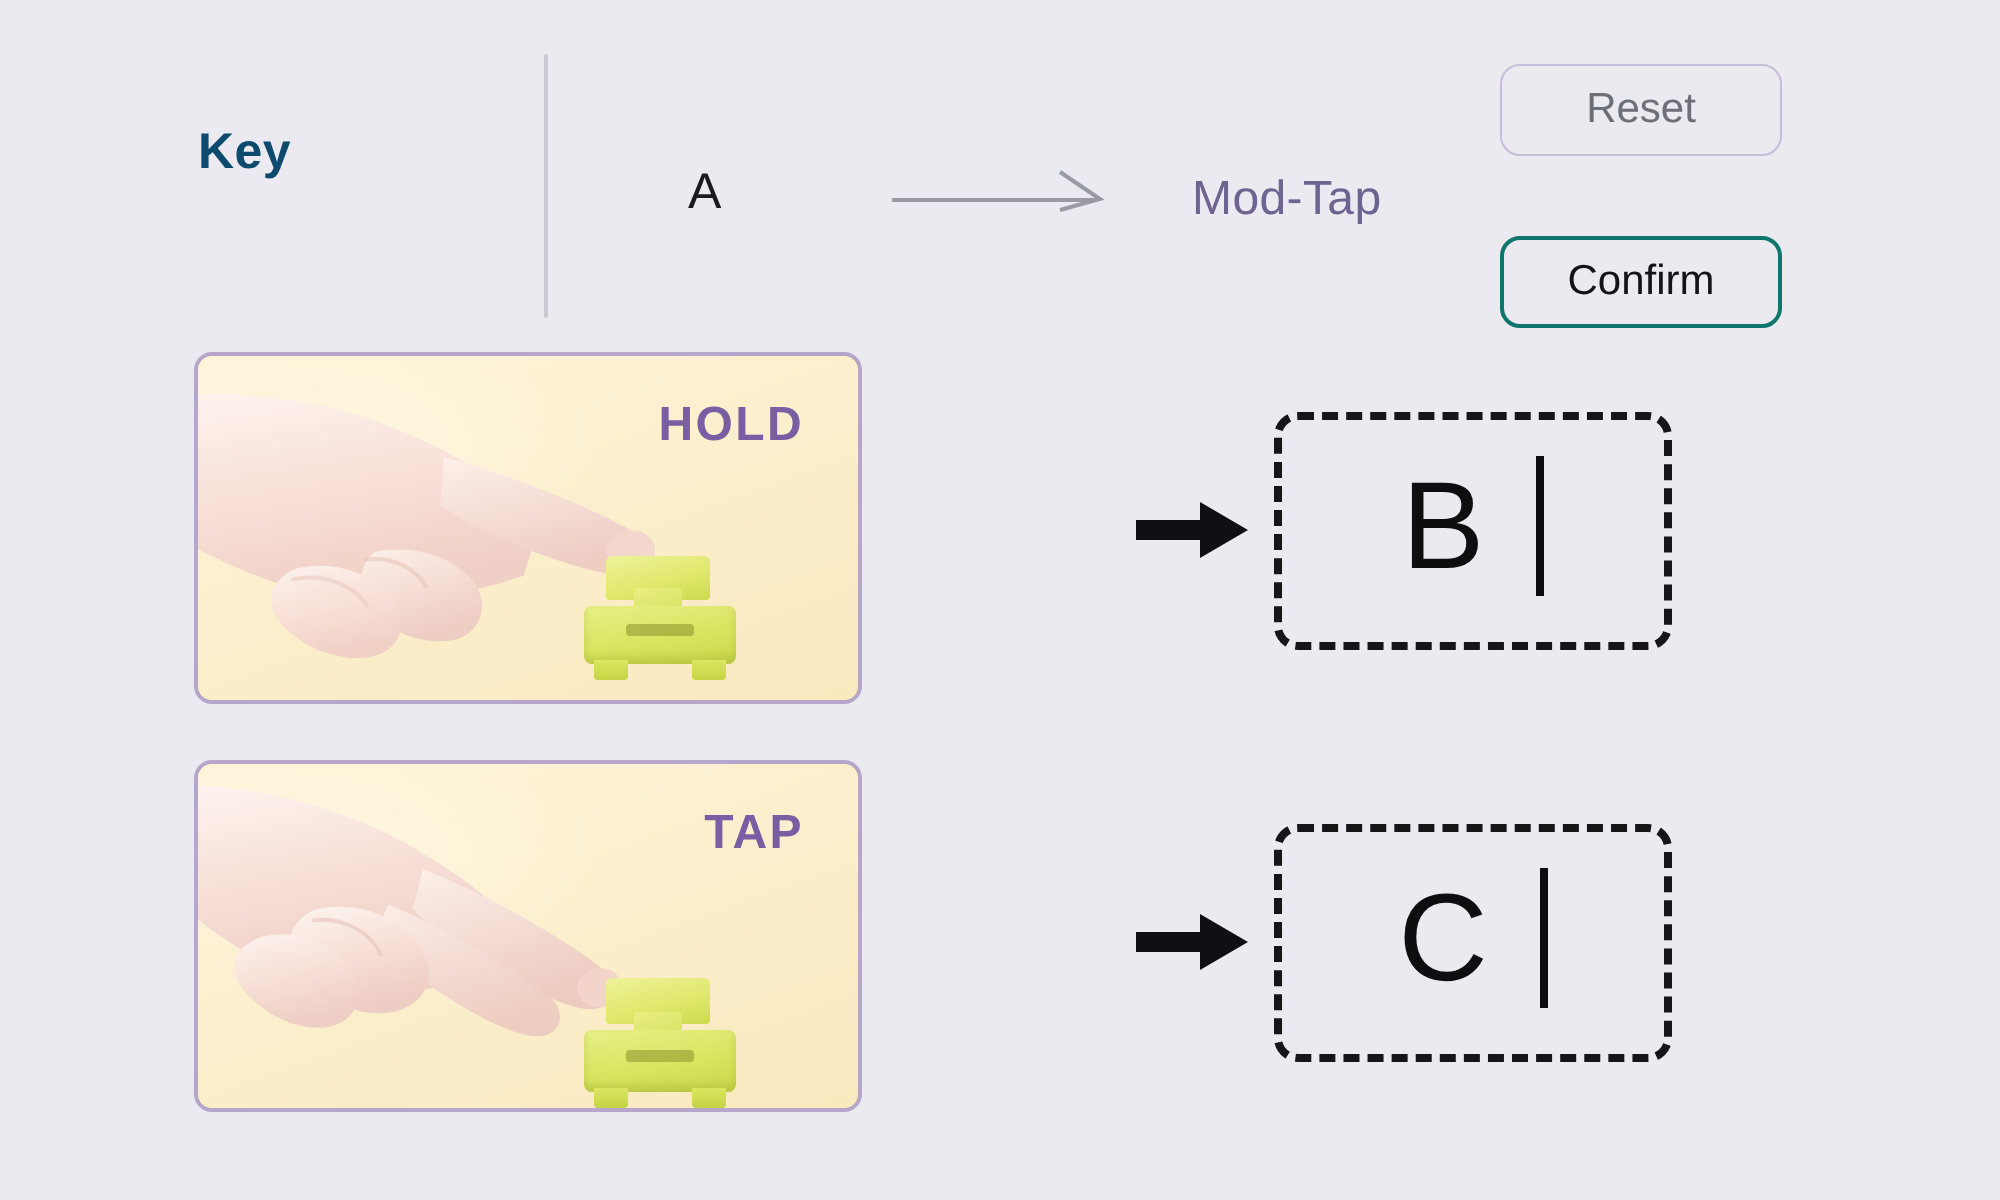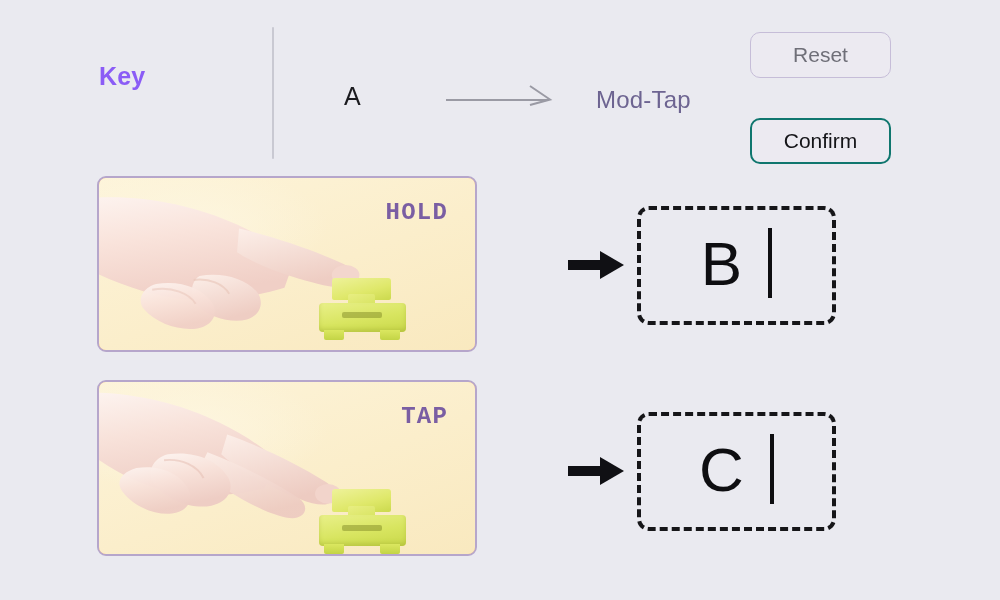--- a/index.html
+++ b/index.html
@@ -24,21 +24,21 @@
 
   
   .page-title {
     position: absolute;
     left: 99px;
     top: 60px;
     width: 170px;
     font-size: 25px;
     font-weight: bold;
     line-height: 1.32;
-    color: #8b5cf6;
+    color: #0c4a6e;
     letter-spacing: 0.2px;
   }
 
   .header-divider {
     position: absolute;
     left: 272px;
     top: 27px;
     width: 2px;
     height: 132px;
     background: #c9c9d2;
@@ -99,28 +99,27 @@
     width: 141px;
     height: 46px;
     border: 2px solid #0f766e;
     color: #141418;
   }
 
   
   .demo-card {
     position: absolute;
     left: 97px;
-    width: 380px;
+    width: 334px;
     height: 176px;
     border: 2.5px solid #b6a6cb;
     border-radius: 9px;
     box-sizing: border-box;
     overflow: hidden;
     background: #fdba74;
-    font-family: Liberation Mono, monospace;
   }
   .card-hold { top: 176px; }
   .card-tap  { top: 380px; }
 
   .photo {
     position: absolute;
     inset: 0;
     background:
       radial-gradient(ellipse 60% 55% at 22% 28%, #fdf6e0 0%, rgba(253,246,224,0) 65%),
       linear-gradient(160deg, #fdf4da 0%, #fbeecb 55%, #f9e9bf 100%);

